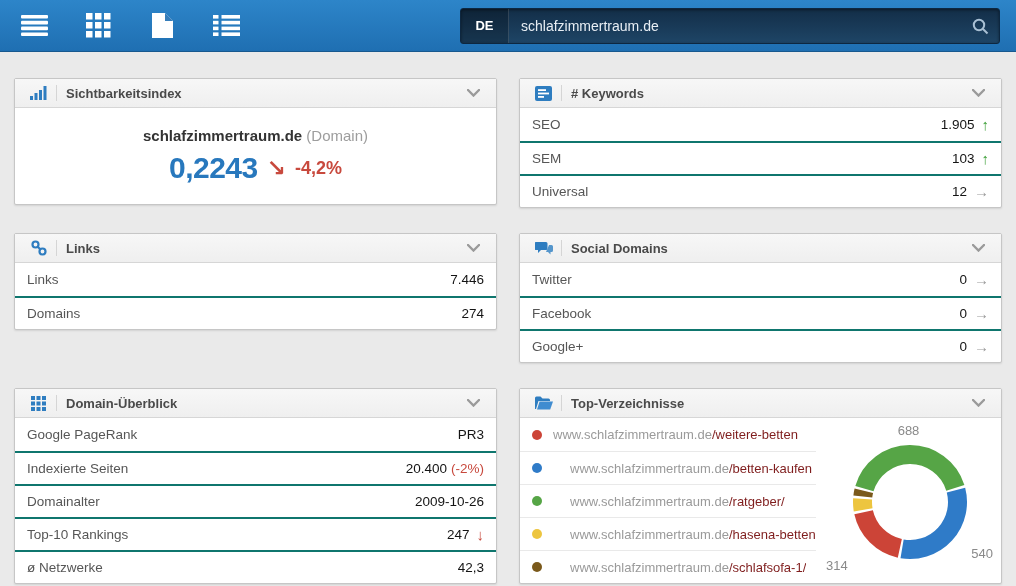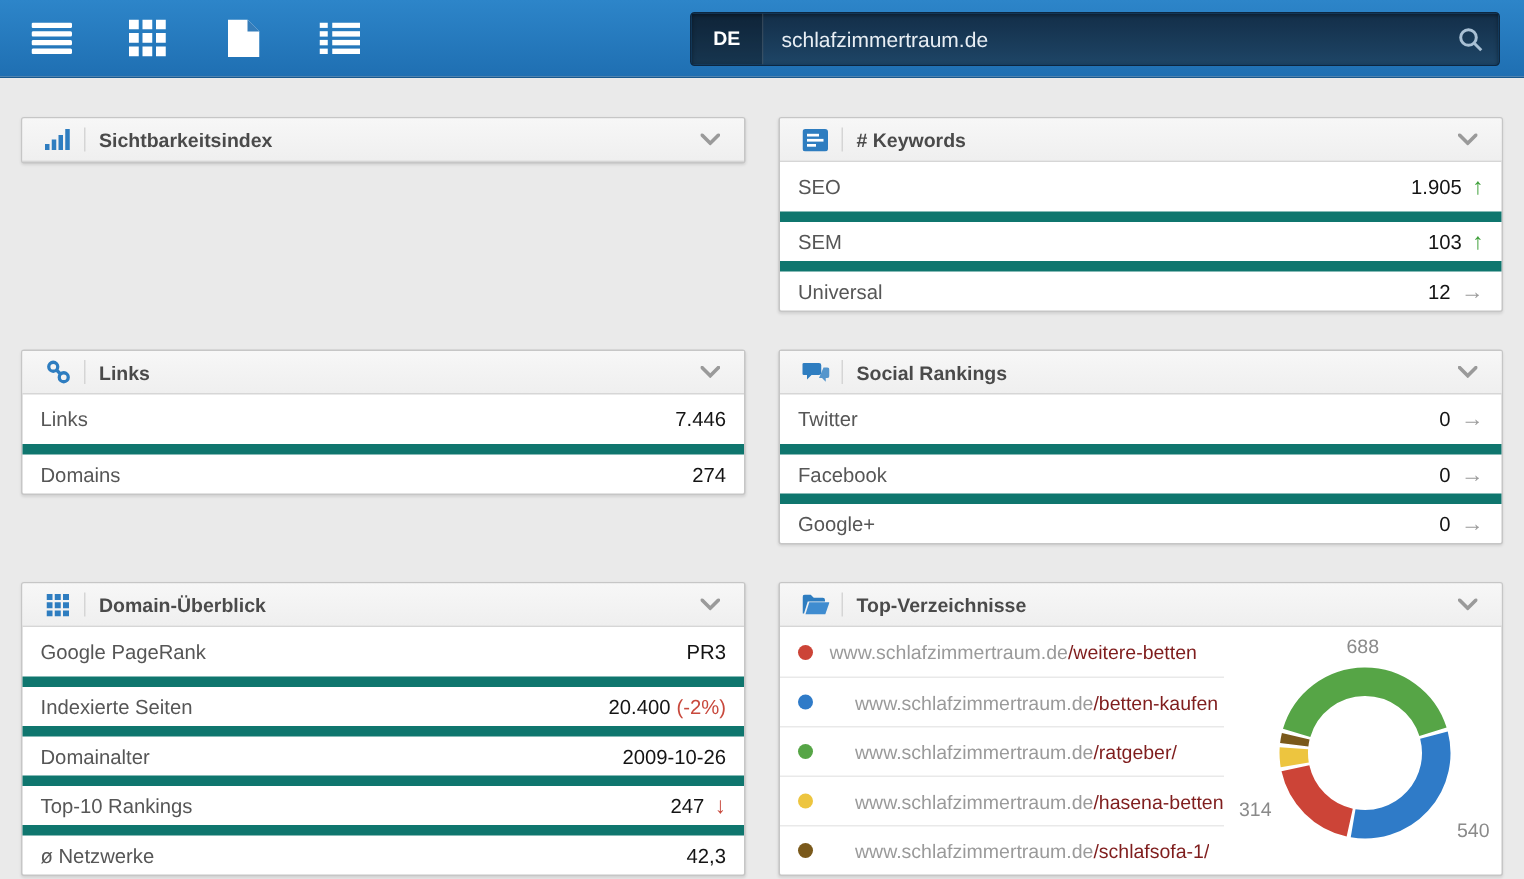--- a/index.html
+++ b/index.html
@@ -56,21 +56,21 @@
     background:linear-gradient(#f7f7f7,#efefef);
     border-bottom:1px solid #d6d6d6; padding:0 14px;
   }
   .wicon { width:19px; height:19px; display:flex; align-items:center; justify-content:center; }
   .vsep { width:1px; height:16px; background:#d5d5d5; margin:0 9px 0 8px; }
   .card-head h2 { font-size:13px; color:#4a4a4a; margin:0; font-weight:bold; }
   .chev { margin-left:auto; background:none; border:none; padding:2px; cursor:pointer; display:flex; }
 
   
   .row { height:33px; display:flex; align-items:center; padding:0 12px; font-size:13.5px; }
-  .row + .row { border-top:7px solid #0f766e; }
+  .row + .row { border-top:2px solid #0f766e; }
   .lbl { color:#565656; }
   .val { margin-left:auto; color:#141414; }
   .extra { color:#c8493d; margin-left:4px; }
   .tr { margin-left:7px; font-weight:bold; font-size:15px; line-height:1; }
   .tr-up::before { content:"↑"; color:#3fa03a; }
   .tr-down::before { content:"↓"; color:#c8493d; }
   .tr-right::before { content:"→"; color:#9a9a9a; }
 
   
   .vis-body { height:96px; display:flex; flex-direction:column; align-items:center; justify-content:center; gap:7px; }
@@ -87,21 +87,21 @@
   .dir-row { height:33px; display:flex; align-items:center; padding-left:12px; font-size:13px; white-space:nowrap; overflow:hidden; }
   .dir-row + .dir-row { border-top:1px solid #e9e9e9;gap:17px; }
   .dot { width:10px; height:10px; border-radius:50%; flex:none; margin-right:11px; }
   .url { overflow:hidden; white-space:nowrap; }
   .url-domain { color:#9a9a9a; }
   .url-path { color:#7f1d1d; }
   .tv-chart { width:185px; height:165px; position:relative; flex:none; }
   .dlabel { position:absolute; font-size:13px; color:#8a8a8a; }
   .dl-top { top:5px; left:50%; transform:translateX(-50%); }
   .dl-right { right:8px; bottom:22px; }
-  .dl-left { left:10px; bottom:36px; }
+  .dl-left { left:10px; bottom:10px; }
 </style>
 </head>
 <body>
 
 <header class="topbar">
   <nav class="nav">
     <button class="navbtn">
       <svg width="27" height="21" viewBox="0 0 27 21">
           <g fill="#ffffff">
             <rect y="0" width="27" height="3.6" rx="1"></rect>
@@ -175,20 +175,31 @@
           </svg>
       </span>
       <span class="vsep"></span>
       <h2>Sichtbarkeitsindex</h2>
       <button class="chev">
         <svg width="13" height="8" viewBox="0 0 13 8" fill="none" stroke="#9a9a9a" stroke-width="2.4" stroke-linecap="round">
             <polyline points="1,1 6.5,6.5 12,1"></polyline>
           </svg>
       </button>
     </div>
+    <div class="vis-body">
+      <div class="vis-domain">
+        <b>schlafzimmertraum.de</b>
+        <span>(Domain)</span>
+      </div>
+      <div class="vis-value">
+        <span class="vis-num">0,2243</span>
+        <span class="vis-arrow">↘</span>
+        <span class="vis-pct">-4,2%</span>
+      </div>
+    </div>
   </section>
 
   <section class="card">
     <div class="card-head">
       <span class="wicon">
         <svg width="17" height="15" viewBox="0 0 17 15">
             <rect width="17" height="15" rx="2" fill="#2e7dc0"></rect>
             <g fill="#ffffff">
               <rect x="3" y="3.2" width="8" height="1.8"></rect>
               <rect x="3" y="6.6" width="11" height="1.8"></rect>
@@ -254,21 +265,21 @@
 
   <section class="card">
     <div class="card-head">
       <span class="wicon">
         <svg width="18" height="15" viewBox="0 0 18 15">
             <path fill="#2e7dc0" d="M1 1 h10 a1.5 1.5 0 0 1 1.5 1.5 v5 a1.5 1.5 0 0 1 -1.5 1.5 h-5 l-3 3 v-3 h-2 a1.5 1.5 0 0 1 -1.5 -1.5 v-5 A1.5 1.5 0 0 1 1 1 z"></path>
             <path fill="#5596cc" d="M14 4 h2.5 a1.5 1.5 0 0 1 1.5 1.5 v4 a1.5 1.5 0 0 1 -1.5 1.5 h-1 v2.5 l-2.5 -2.5 h-2 z"></path>
           </svg>
       </span>
       <span class="vsep"></span>
-      <h2>Social Rankings</h2>
+      <h2>Social Domains</h2>
       <button class="chev">
         <svg width="13" height="8" viewBox="0 0 13 8" fill="none" stroke="#9a9a9a" stroke-width="2.4" stroke-linecap="round">
             <polyline points="1,1 6.5,6.5 12,1"></polyline>
           </svg>
       </button>
     </div>
     <div class="rows">
       <div class="row">
         <span class="lbl">Twitter</span>
         <span class="val">0</span>

